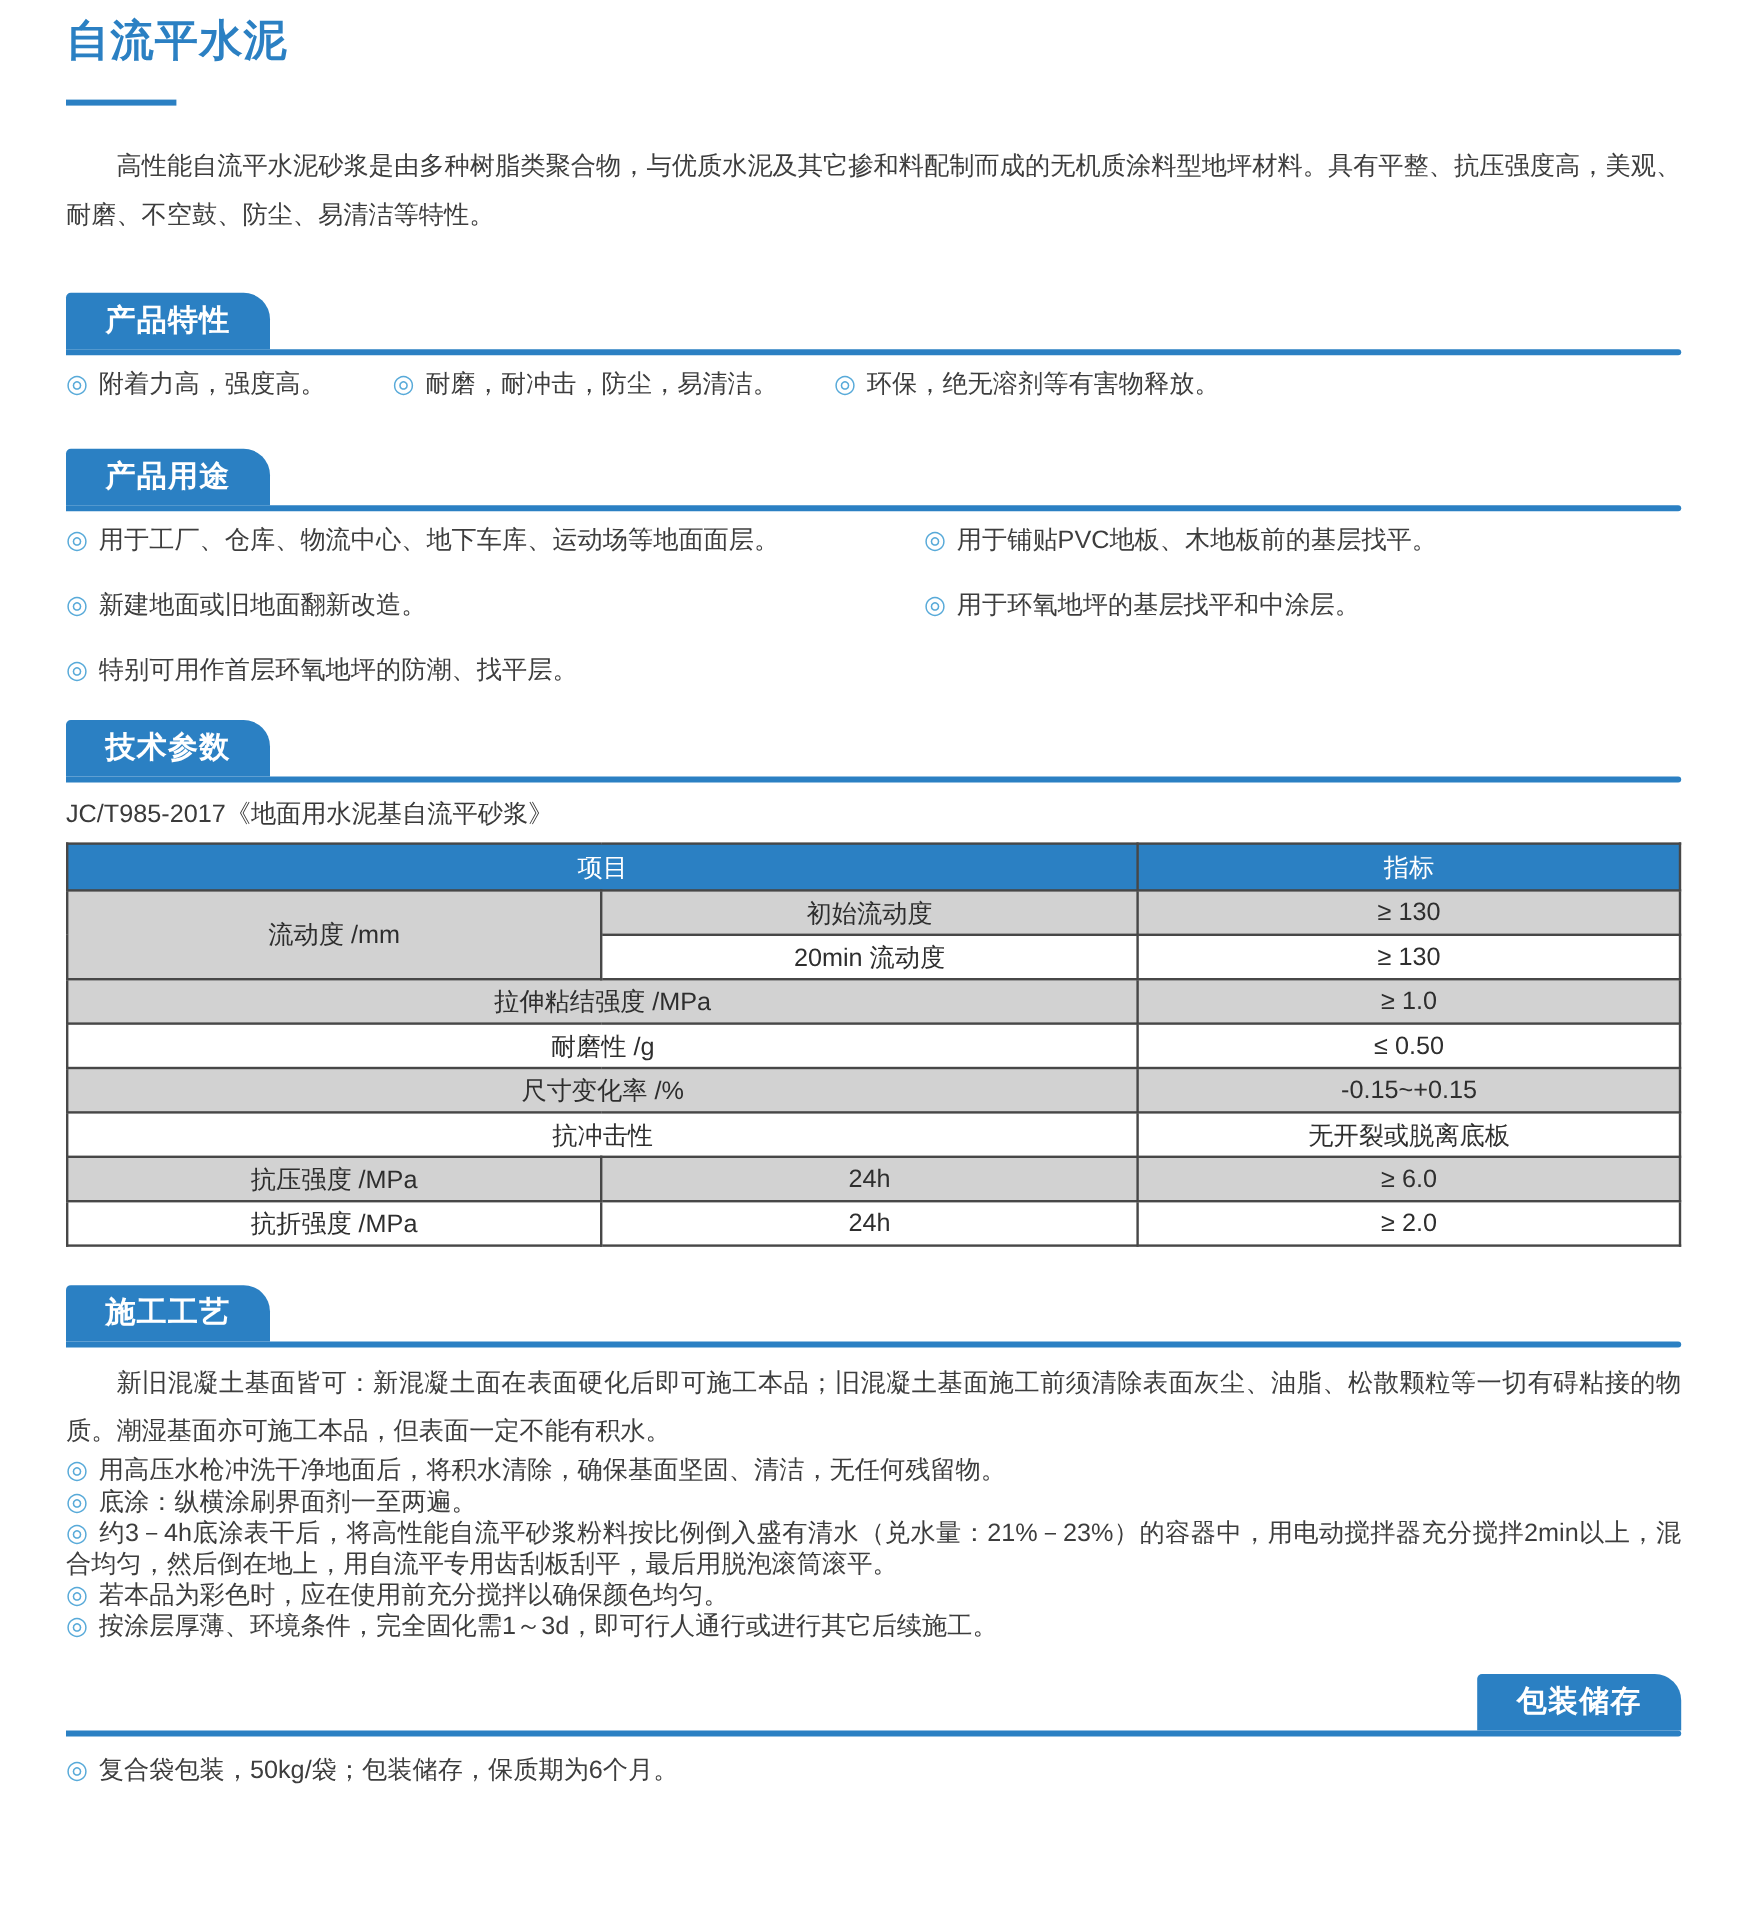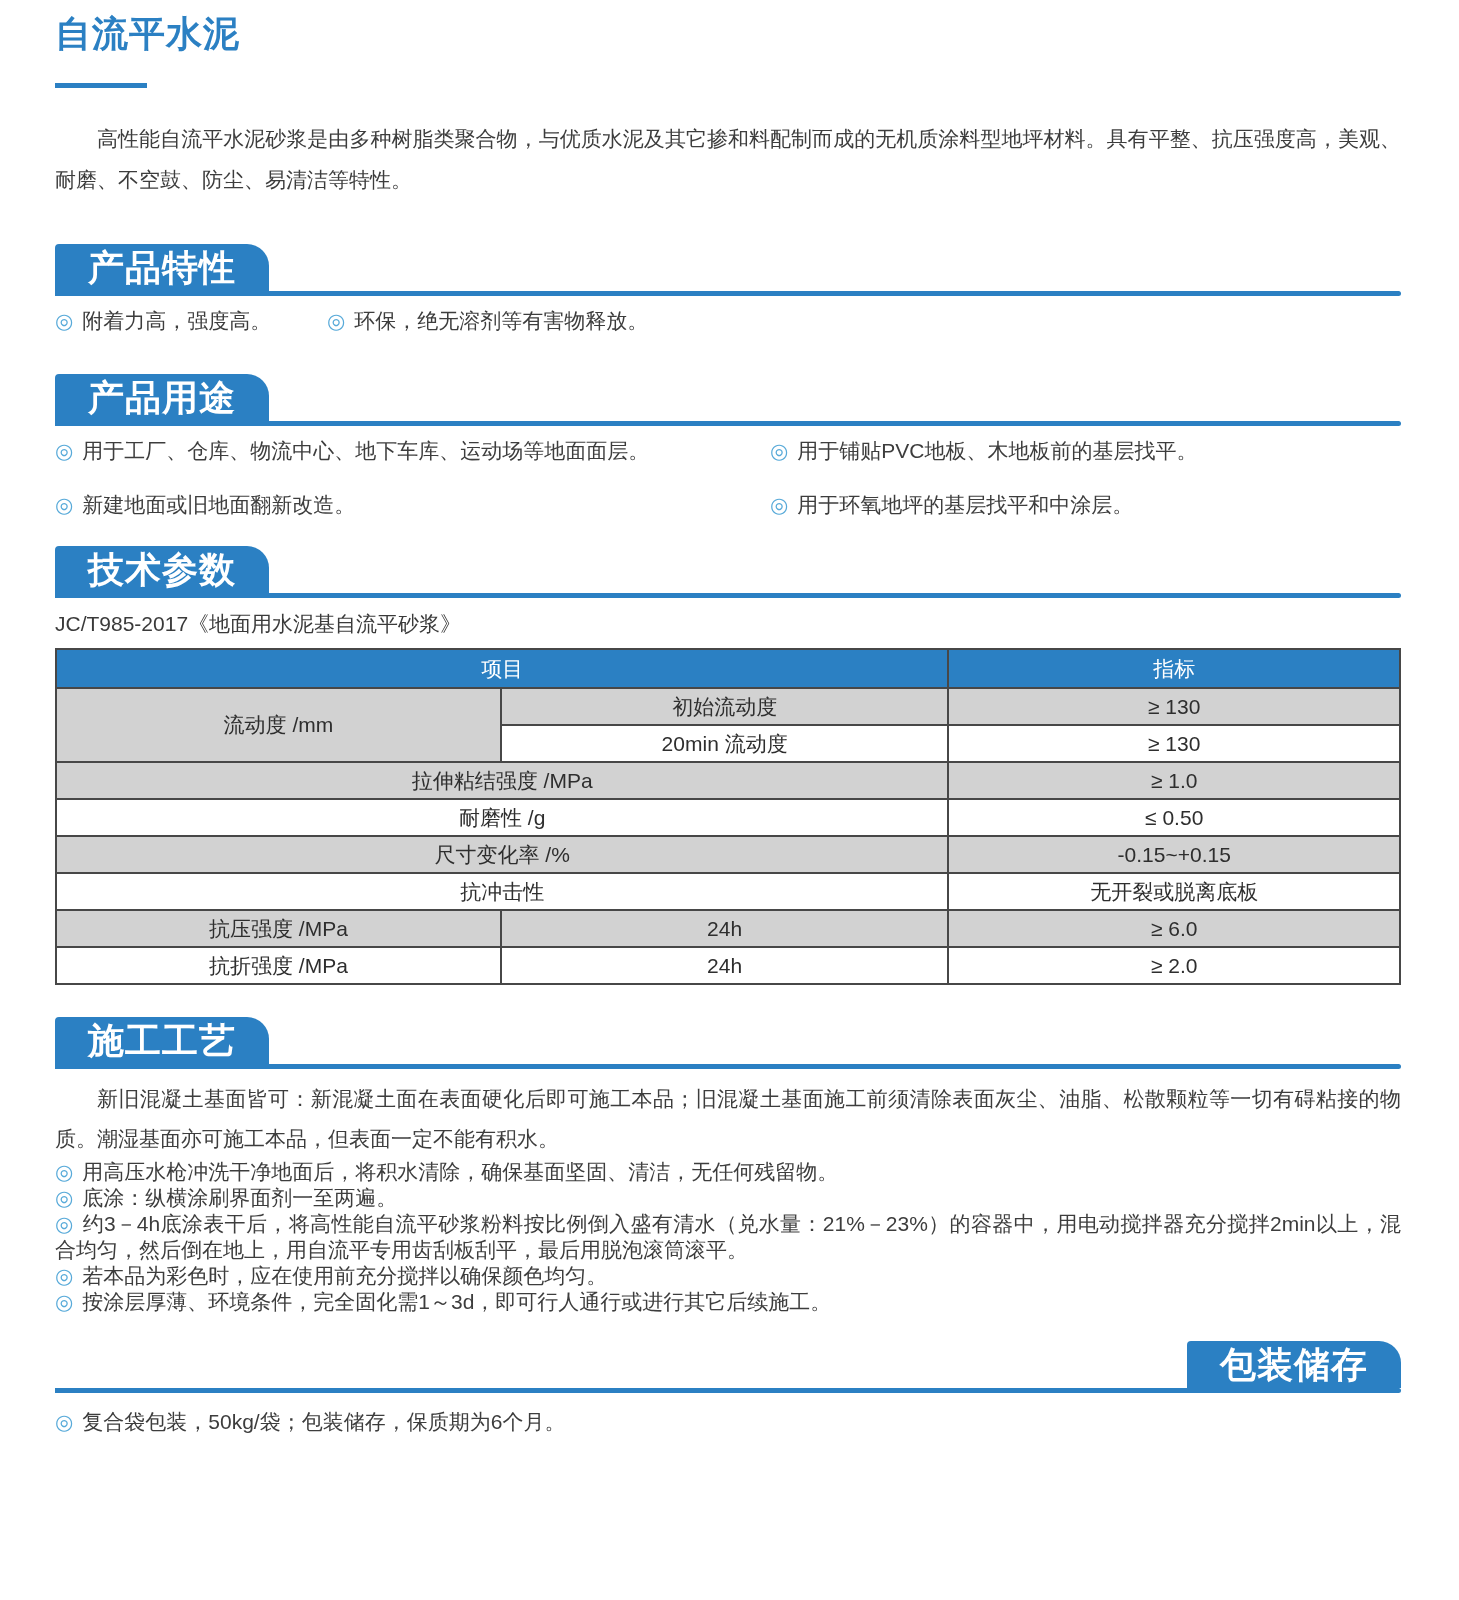--- a/index.html
+++ b/index.html
@@ -29,21 +29,21 @@
   }
   .section-header{position:relative;}
   .sh-features{margin-top:44px;}
   .sh-uses{margin-top:40px;}
   .sh-specs{margin-top:28px;}
   .sh-process{margin-top:32px;}
   .sh-packaging{margin-top:26px;text-align:right;}
   .tab{
     display:inline-block;height:47px;line-height:47px;padding:0 33px;
     background:var(--primary-blue);color:#ffffff;
-    font-size:36px;font-weight:bold;letter-spacing:1px;
+    font-size:25px;font-weight:bold;letter-spacing:1px;
     border-radius:4px 22px 0 0;vertical-align:bottom;
   }
   .rule{height:5px;background:var(--primary-blue);border-radius:0 3px 3px 0;}
   .bullet-item{font-size:21px;line-height:26px;color:var(--body-text);}
   .ring{color:var(--bullet-blue);margin-right:9px;}
   .features-row{margin-top:12px;display:flex;}
   .features-row .bullet-item:nth-child(1){width:272px;}
   .features-row .bullet-item:nth-child(2){width:368px;}
   .uses-grid{margin-top:12px;display:flex;}
   .uses-col{display:flex;flex-direction:column;row-gap:28px;}
@@ -79,31 +79,33 @@
   <div class="title-underline"></div>
 
   <p class="intro">高性能自流平水泥砂浆是由多种树脂类聚合物，与优质水泥及其它掺和料配制而成的无机质涂料型地坪材料。具有平整、抗压强度高，美观、耐磨、不空鼓、防尘、易清洁等特性。</p>
 
   <div class="section-header sh-features">
     <div class="tab">产品特性</div>
     <div class="rule"></div>
   </div>
   <div class="features-row">
       <p class="bullet-item" style="margin: 0px;"><span class="ring">◎</span><span>附着力高，强度高。</span></p>
+      <p class="bullet-item" style="margin: 0px;"><span class="ring">◎</span><span>耐磨，耐冲击，防尘，易清洁。</span></p>
       <p class="bullet-item" style="margin: 0px;"><span class="ring">◎</span><span>环保，绝无溶剂等有害物释放。</span></p>
     </div>
 
   <div class="section-header sh-uses">
     <div class="tab">产品用途</div>
     <div class="rule"></div>
   </div>
   <div class="uses-grid">
     <div class="uses-col uses-col-left">
         <p class="bullet-item" style="margin: 0px;"><span class="ring">◎</span><span>用于工厂、仓库、物流中心、地下车库、运动场等地面面层。</span></p>
         <p class="bullet-item" style="margin: 0px;"><span class="ring">◎</span><span>新建地面或旧地面翻新改造。</span></p>
+        <p class="bullet-item" style="margin: 0px;"><span class="ring">◎</span><span>特别可用作首层环氧地坪的防潮、找平层。</span></p>
       </div>
     <div class="uses-col uses-col-right">
         <p class="bullet-item" style="margin: 0px;"><span class="ring">◎</span><span>用于铺贴PVC地板、木地板前的基层找平。</span></p>
         <p class="bullet-item" style="margin: 0px;"><span class="ring">◎</span><span>用于环氧地坪的基层找平和中涂层。</span></p>
       </div>
   </div>
 
   <div class="section-header sh-specs">
     <div class="tab">技术参数</div>
     <div class="rule"></div>

